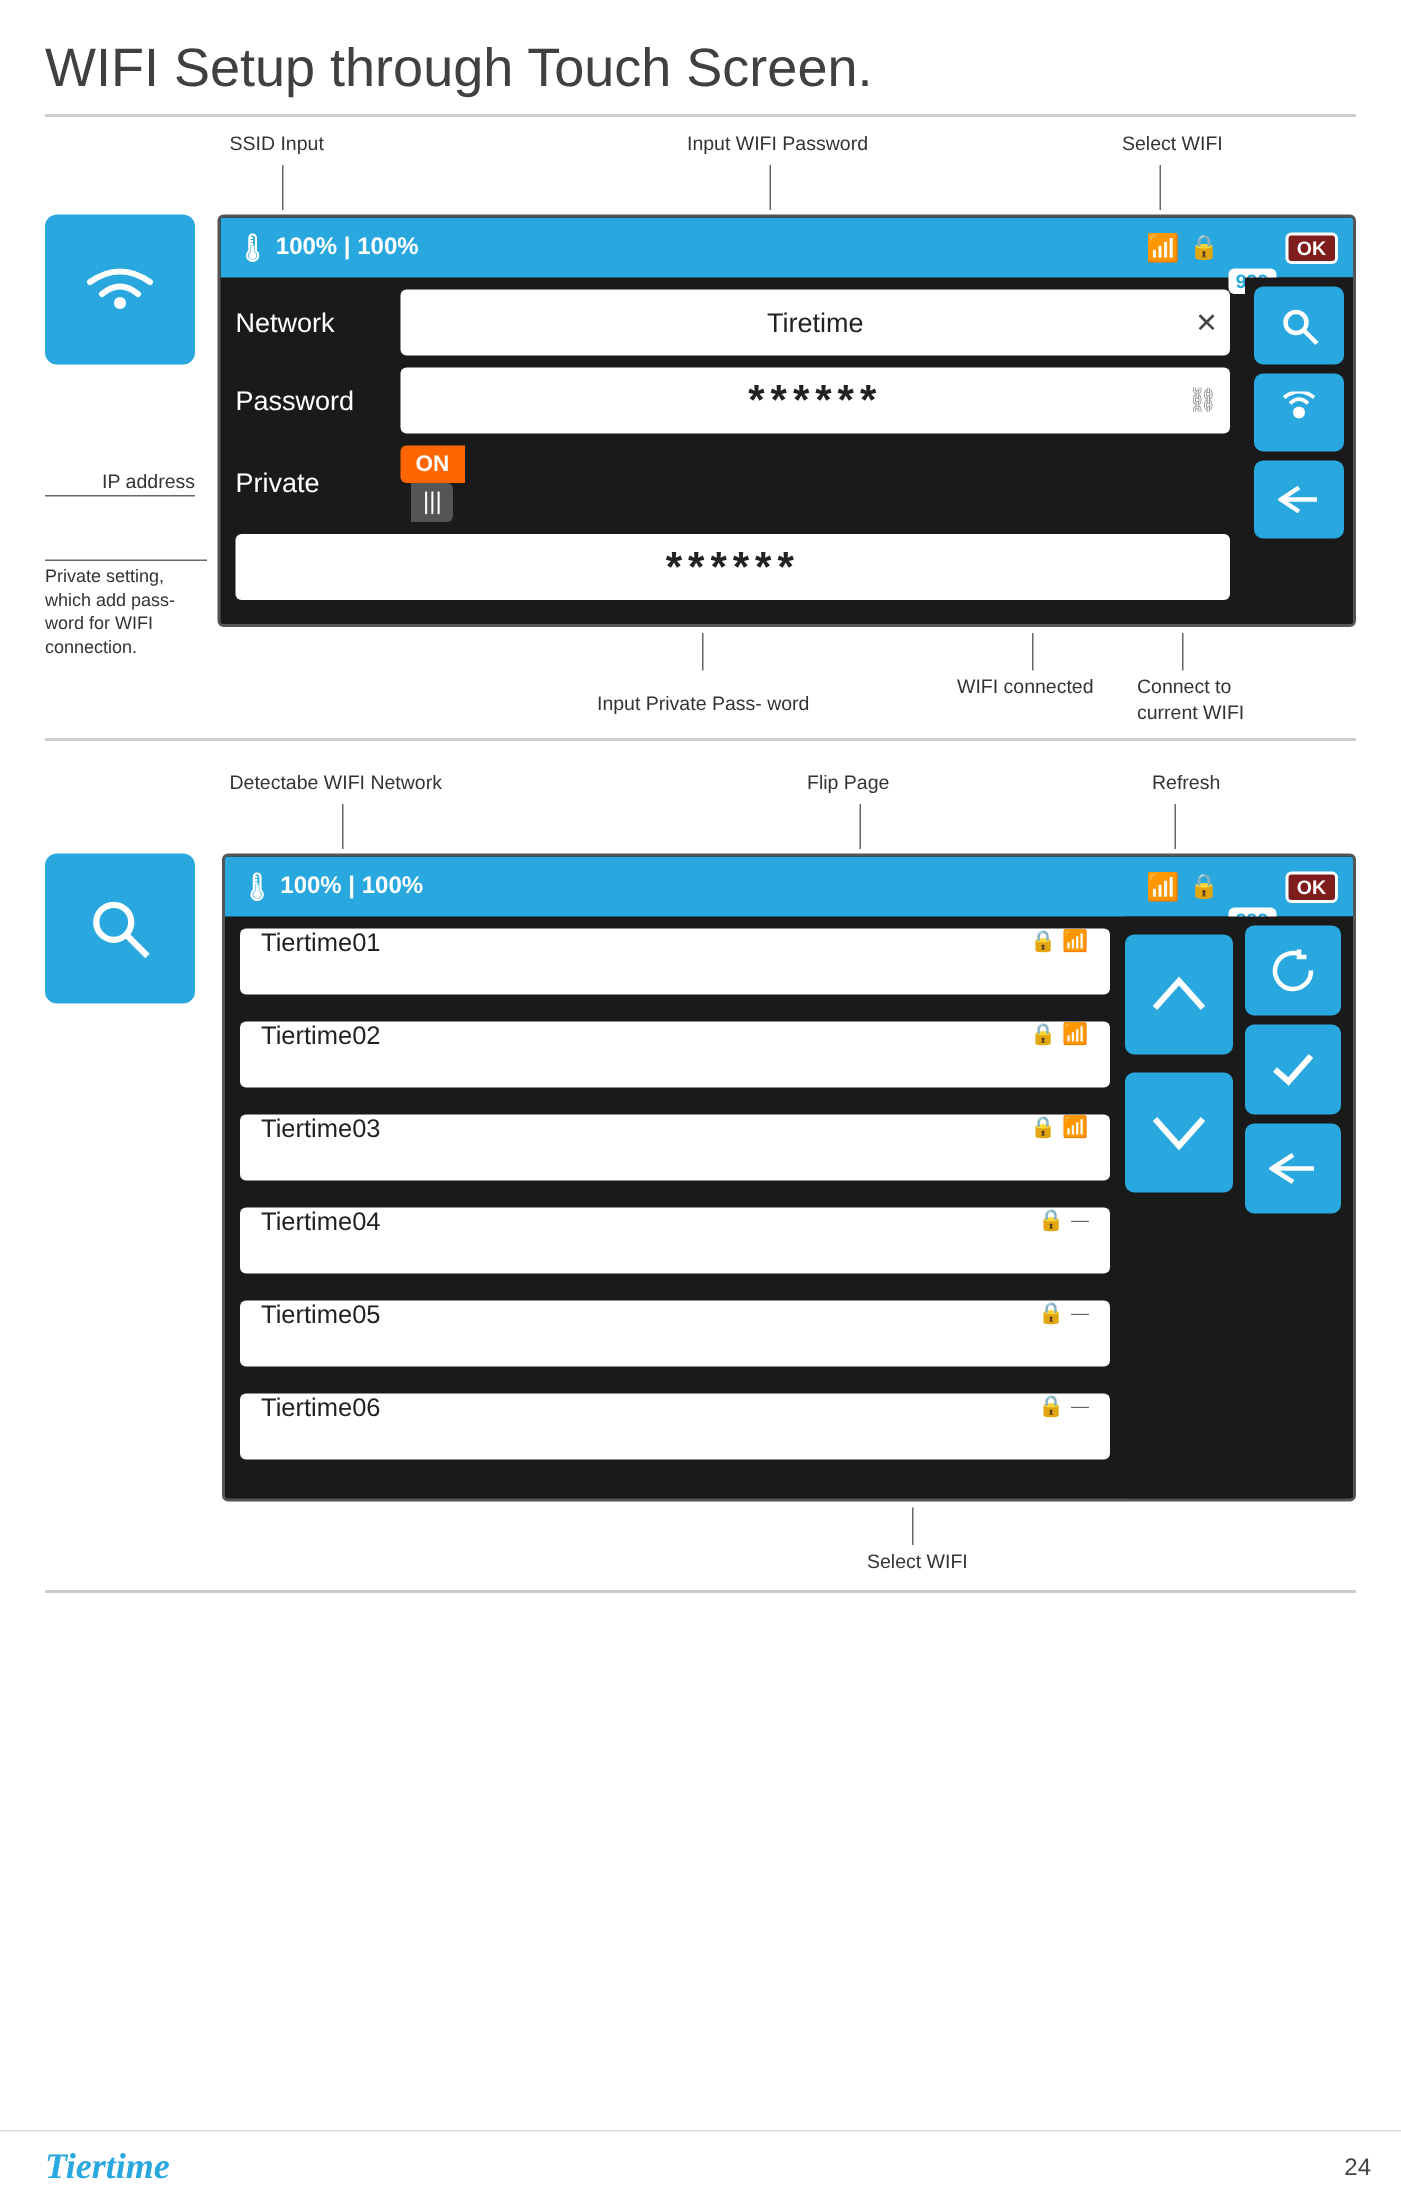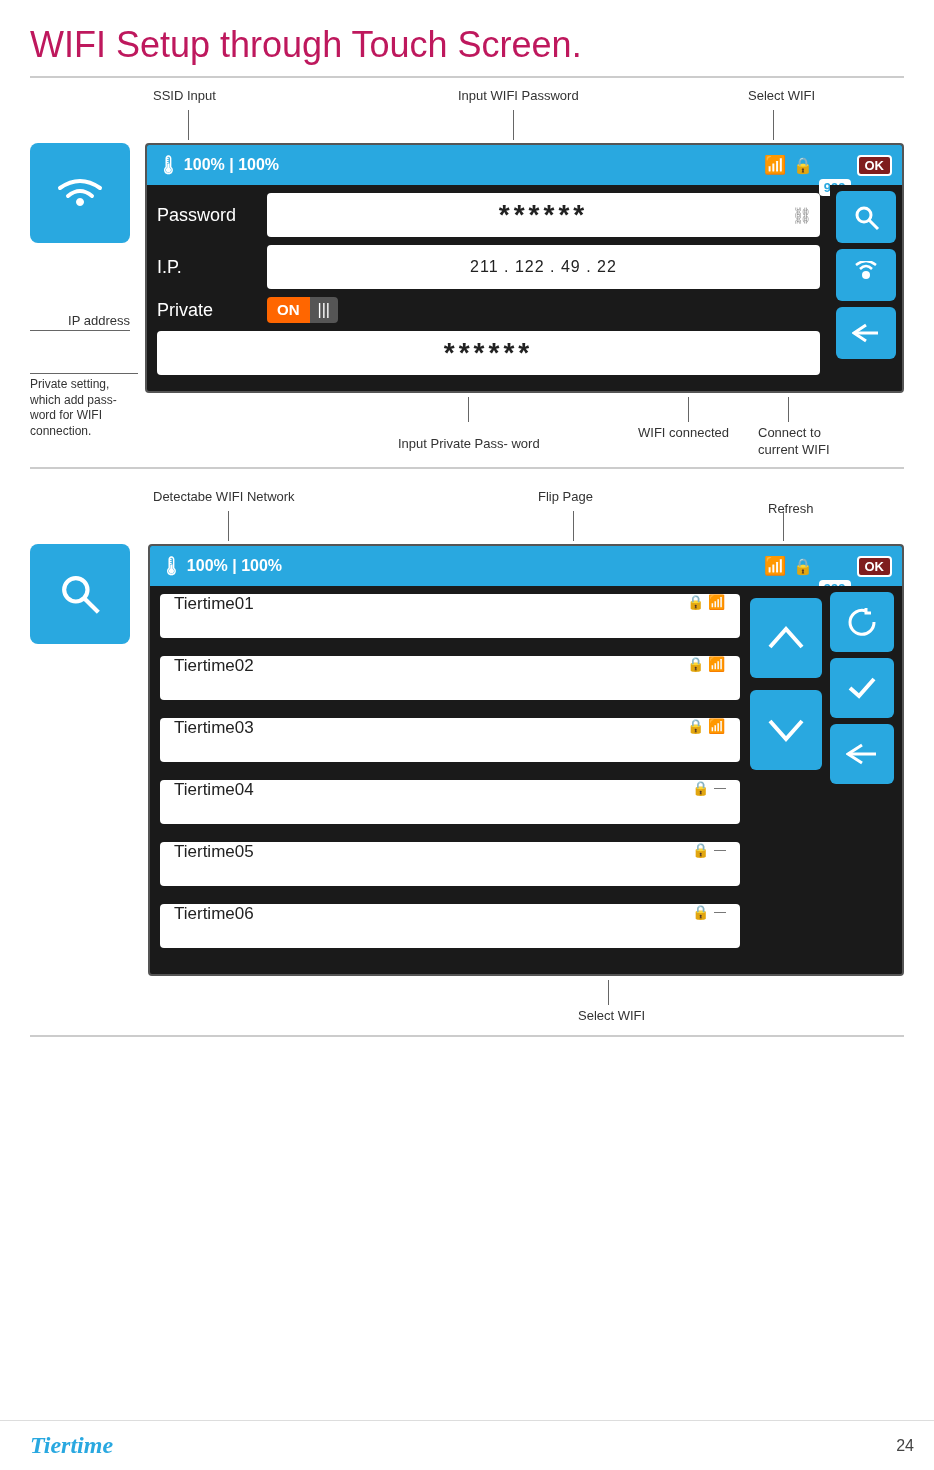--- a/index.html
+++ b/index.html
@@ -7,21 +7,21 @@
       width: 934px;
       min-height: 1470px;
       background: #ffffff;
       font-family: Arial, sans-serif;
       position: relative;
     }
 
     .page-title {
       font-size: 36px;
       font-weight: 300;
-      color: #be185d;
+      color: #404040;
       padding: 24px 30px 10px 30px;
     }
 
     .divider {
       height: 2px;
       background: #ccc;
       margin: 0 30px;
     }
 
     
@@ -347,39 +347,40 @@
             <span style="color:white; font-size:18px;">📶</span>
             <span style="color:white; font-size:16px;">🔒</span>
             <span class="badge-999">999</span>
             <span class="ok-badge">OK</span>
           </div>
         </div>
 
         <div class="screen-body">
           <div class="screen-fields">
 
+            <div class="field-row">
+              <span class="field-label">Network</span>
+              <div class="field-input">
+                <span>Tiretime</span>
+                <span class="clear-btn">✕</span>
+              </div>
+            </div>
 
             <div class="field-row">
               <span class="field-label">Password</span>
               <div class="field-input">
                 <span class="field-input-password">******</span>
                 <span class="link-icon">⛓</span>
               </div>
             </div>
 
-            <div class="field-row">
-              <span class="field-label">I.P.</span>
-              <div class="field-input ip-input">
-                <span>211 . 122 . 49 . 22</span>
-              </div>
-            </div>
 
             <div class="field-row">
               <span class="field-label">Private</span>
-              <div style="display:flex; ">
+              <div style="display:flex; align-items:center;flex-direction:column;">
                 <span class="on-badge">ON</span>
                 <span class="toggle-bars">|||</span>
               </div>
             </div>
 
             <div class="field-row">
               <div class="field-input" style="width: 100%; flex: unset;">
                 <span class="field-input-password">******</span>
               </div>
             </div>
@@ -427,21 +428,21 @@
 
 <div style="padding: 10px 30px 0 30px; position: relative;">
 
   <div style="position: relative; height: 55px; margin-left: 118px;">
     <span class="ta-label" style="left: 5px; top: 0;">Detectabe WIFI Network</span>
     <div class="ta-vline" style="left: 80px; height: 30px; top: 22px;"></div>
 
     <span class="ta-label" style="left: 390px; top: 0;">Flip Page</span>
     <div class="ta-vline" style="left: 425px; height: 30px; top: 22px;"></div>
 
-    <span class="ta-label" style="left: 620px; top: 12px;">Refresh</span>
+    <span class="ta-label" style="left: 620px; top: 0;">Refresh</span>
     <div class="ta-vline" style="left: 635px; height: 30px; top: 22px;"></div>
   </div>
 
   <div style="display: flex; flex-direction: row; align-items: flex-start;">
 
     <div style="width: 118px; flex-shrink: 0;">
       <div style="background: #29a8e0; border-radius: 8px; width: 100px; height: 100px; display: flex; align-items: center; justify-content: center; margin-top: 0;">
         <svg viewBox="0 0 60 60" width="50" height="50">
           <circle cx="25" cy="25" r="14" fill="none" stroke="white" stroke-width="5"></circle>
           <line x1="35" y1="35" x2="52" y2="52" stroke="white" stroke-width="5"></line>

